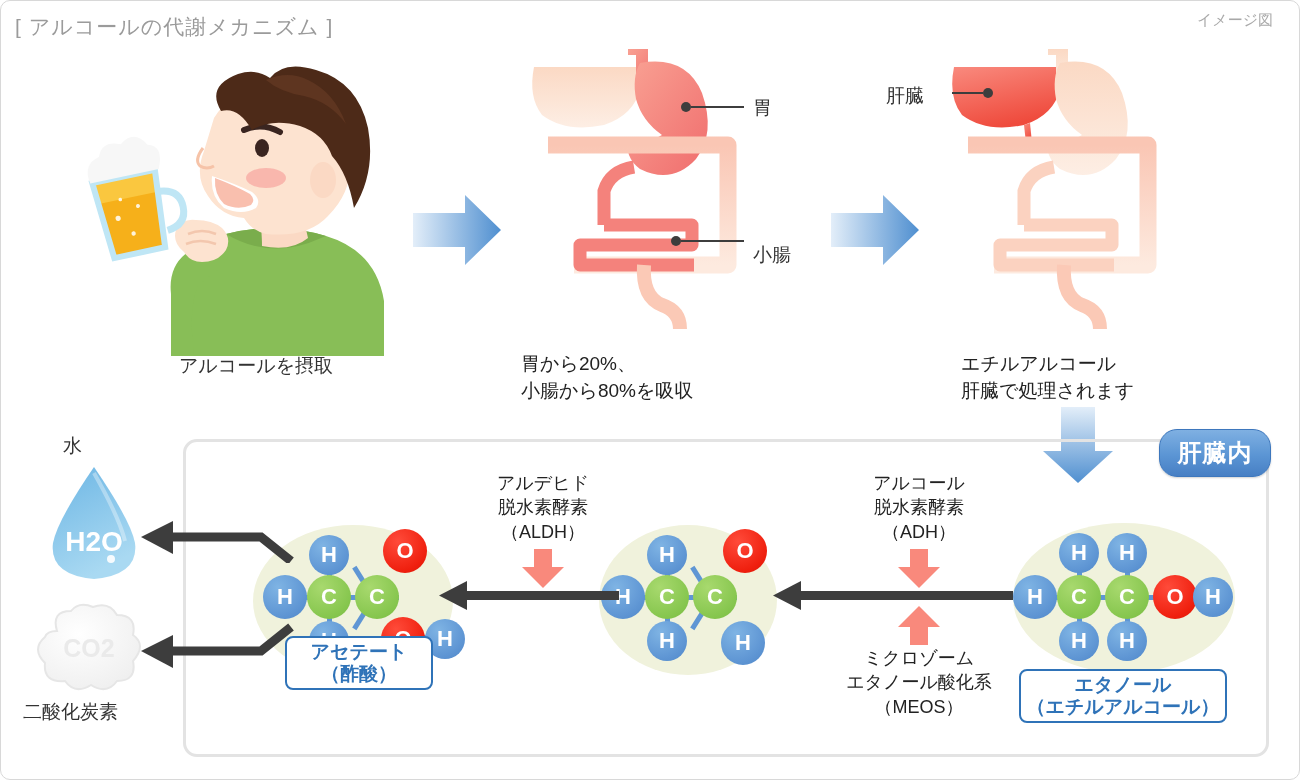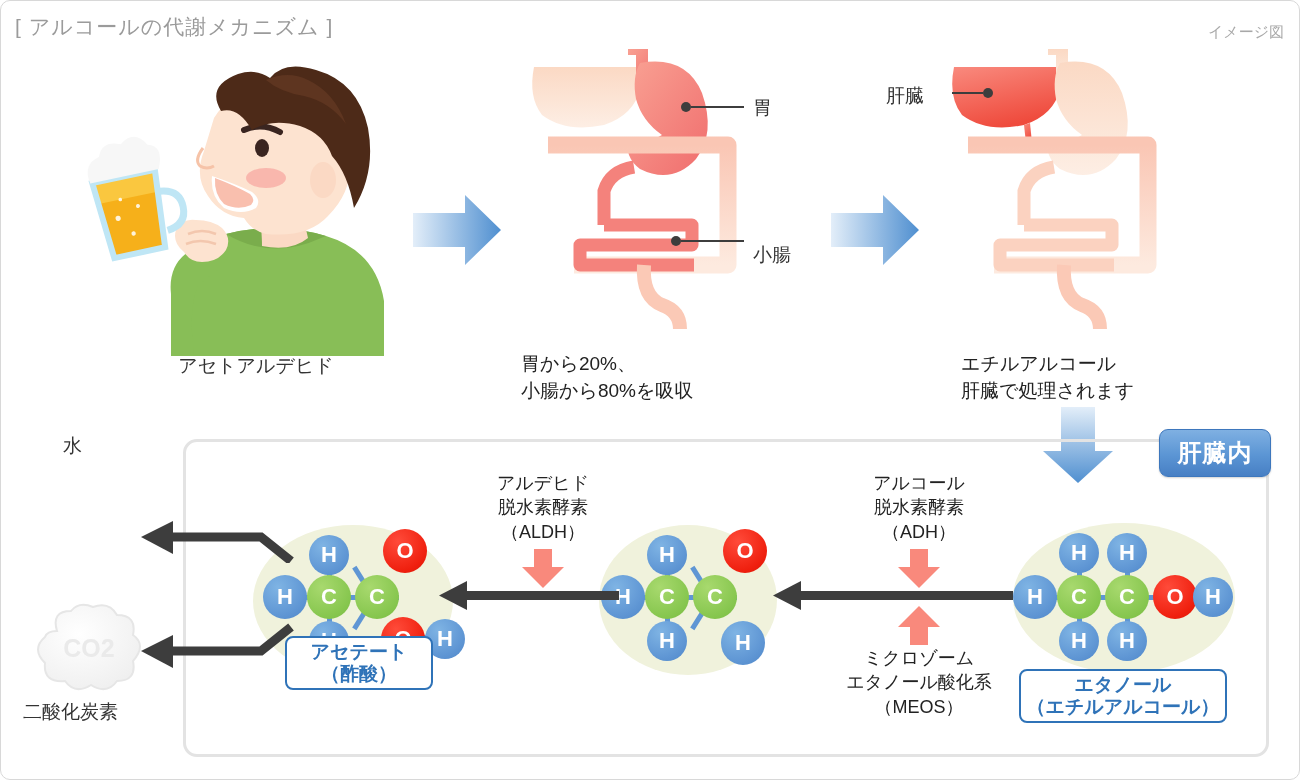--- a/index.html
+++ b/index.html
@@ -7,36 +7,36 @@
     width:1300px;height:780px;background:#ffffff;
     font-family:"Liberation Sans","DejaVu Sans",sans-serif;
     overflow:hidden;position:relative;
   }
   #stage{position:relative;width:1300px;height:780px;
     border:1px solid #d8d8d8;border-radius:10px;box-sizing:border-box;background:#fff;}
   .abs{position:absolute;}
 
   
   #title{left:14px;top:12px;font-size:21px;color:#9b9b9b;letter-spacing:1px;white-space:nowrap;}
-  #img-note{right:15px;top:10px;font-size:15px;color:#a8a8a8;white-space:nowrap;margin-top:12px;}
+  #img-note{right:26px;top:10px;font-size:15px;color:#a8a8a8;white-space:nowrap;}
 
   
   .caption{font-size:19px;color:#333;line-height:1.35;text-align:center;white-space:pre-line;}
   .caption-bold{font-size:19px;color:#222;line-height:1.4;white-space:pre-line;font-weight:normal;}
   .organ-label{font-size:19px;color:#333;white-space:nowrap;}
 
   
   .barrow-r{width:92px;height:74px;}
   .barrow-d{width:74px;height:80px;}
 
   
   #liverbox{left:182px;top:438px;width:1086px;height:318px;
     border:3px solid #e3e3e3;border-radius:14px;box-sizing:border-box;background:transparent;}
   #liver-badge{left:1158px;top:428px;width:110px;height:46px;
-    border-radius:9px;border:1px solid #3d77bd;
+    border-radius:18px;border:1px solid #3d77bd;
     background:linear-gradient(to bottom,#7fb0e2 0%,#5b95d4 55%,#477fc4 100%);
     box-shadow:0 1px 2px rgba(0,0,0,.18);
     display:flex;align-items:center;justify-content:center;}
   #liver-badge span{color:#fff;font-size:24px;font-weight:bold;letter-spacing:1px;}
 
   
   .mol-bg{border-radius:50%;background:#f0f2dc;}
   .atom{position:absolute;border-radius:50%;display:flex;align-items:center;
         justify-content:center;color:#fff;font-weight:bold;box-sizing:border-box;}
   .atom-H{background:radial-gradient(circle at 34% 28%,#7fb4e4,#5f96d4 65%,#4f86c8);font-size:22px;}
@@ -109,21 +109,21 @@
         <path d="M22,118 L86,118 L80,196 L28,196 Z" fill="none" stroke="#bfe6f5" stroke-width="6"></path>
         <path d="M86,140 Q106,142 106,160 Q106,178 86,180" fill="none" stroke="#bfe6f5" stroke-width="7"></path>
         <path d="M20,118 Q16,98 34,94 Q40,78 58,86 Q74,74 84,92 Q100,96 90,118 Z" fill="#f7f7f7"></path>
         <circle cx="40" cy="158" r="2.6" fill="#fff" opacity=".85"></circle>
         <circle cx="52" cy="176" r="2.2" fill="#fff" opacity=".85"></circle>
         <circle cx="62" cy="150" r="2" fill="#fff" opacity=".85"></circle>
         <circle cx="46" cy="140" r="1.8" fill="#fff" opacity=".85"></circle>
       </g>
     </svg>
   </div>
-  <div class="abs caption" style="left:110px;top:352px;width:290px;">アセトアルデヒド</div>
+  <div class="abs caption" style="left:110px;top:352px;width:290px;">アルコールを摂取</div>
 
   <div class="abs" style="left:410px;top:192px;">
     <svg class="barrow-r" viewBox="0 0 92 74">
       <defs>
           <linearGradient id="bg1" x1="0" y1="0" x2="1" y2="0">
         <stop offset="0" stop-color="#e3eef9"></stop>
             <stop offset="1" stop-color="#4f8fd0"></stop>
       </linearGradient>
         </defs>
       <path d="M2,20 L54,20 L54,2 L90,37 L54,72 L54,54 L2,54 Z" fill="url(#bg1)"></path>
@@ -344,20 +344,34 @@
     </svg>
   </div>
   <div class="abs" style="left:140px;top:620px;width:160px;height:50px;">
     <svg width="160" height="50" viewBox="0 0 160 50">
       <path d="M30,30 L120,30 L150,6" stroke="#3d3d3d" stroke-width="9" fill="none" stroke-linejoin="miter" stroke-linecap="butt"></path>
       <path d="M0,30 L32,14 L32,47 Z" fill="#3d3d3d"></path>
     </svg>
   </div>
 
   <div class="abs" id="water-label">水</div>
+  <div class="abs" style="left:38px;top:462px;width:110px;height:122px;">
+    <svg width="110" height="122" viewBox="0 0 110 122">
+      <defs>
+          <linearGradient id="wd" x1="0" y1="0" x2="0.4" y2="1">
+        <stop offset="0" stop-color="#6db6e4"></stop>
+            <stop offset="1" stop-color="#a9d9f2"></stop>
+      </linearGradient>
+        </defs>
+      <path d="M55,4 Q92,58 96,80 Q100,112 55,116 Q10,112 14,80 Q18,58 55,4 Z" fill="url(#wd)"></path>
+      <path d="M55,10 Q80,54 86,78" stroke="#ffffff" stroke-width="4" fill="none" opacity=".35"></path>
+      <text x="55" y="88" font-family="Liberation Sans, sans-serif" font-size="28" font-weight="bold" fill="#ffffff" text-anchor="middle">H2O</text>
+      <circle cx="72" cy="96" r="4" fill="#ffffff" opacity=".9"></circle>
+    </svg>
+  </div>
 
   <div class="abs" style="left:28px;top:600px;width:120px;height:96px;">
     <svg width="120" height="96" viewBox="0 0 120 96">
       <defs>
           <radialGradient id="cl" cx="0.4" cy="0.35" r="0.8">
         <stop offset="0" stop-color="#ffffff"></stop>
             <stop offset="1" stop-color="#ededed"></stop>
       </radialGradient>
         </defs>
       <path d="M28,30 Q22,10 42,10 Q50,0 64,6 Q80,0 88,14 Q108,14 104,34

